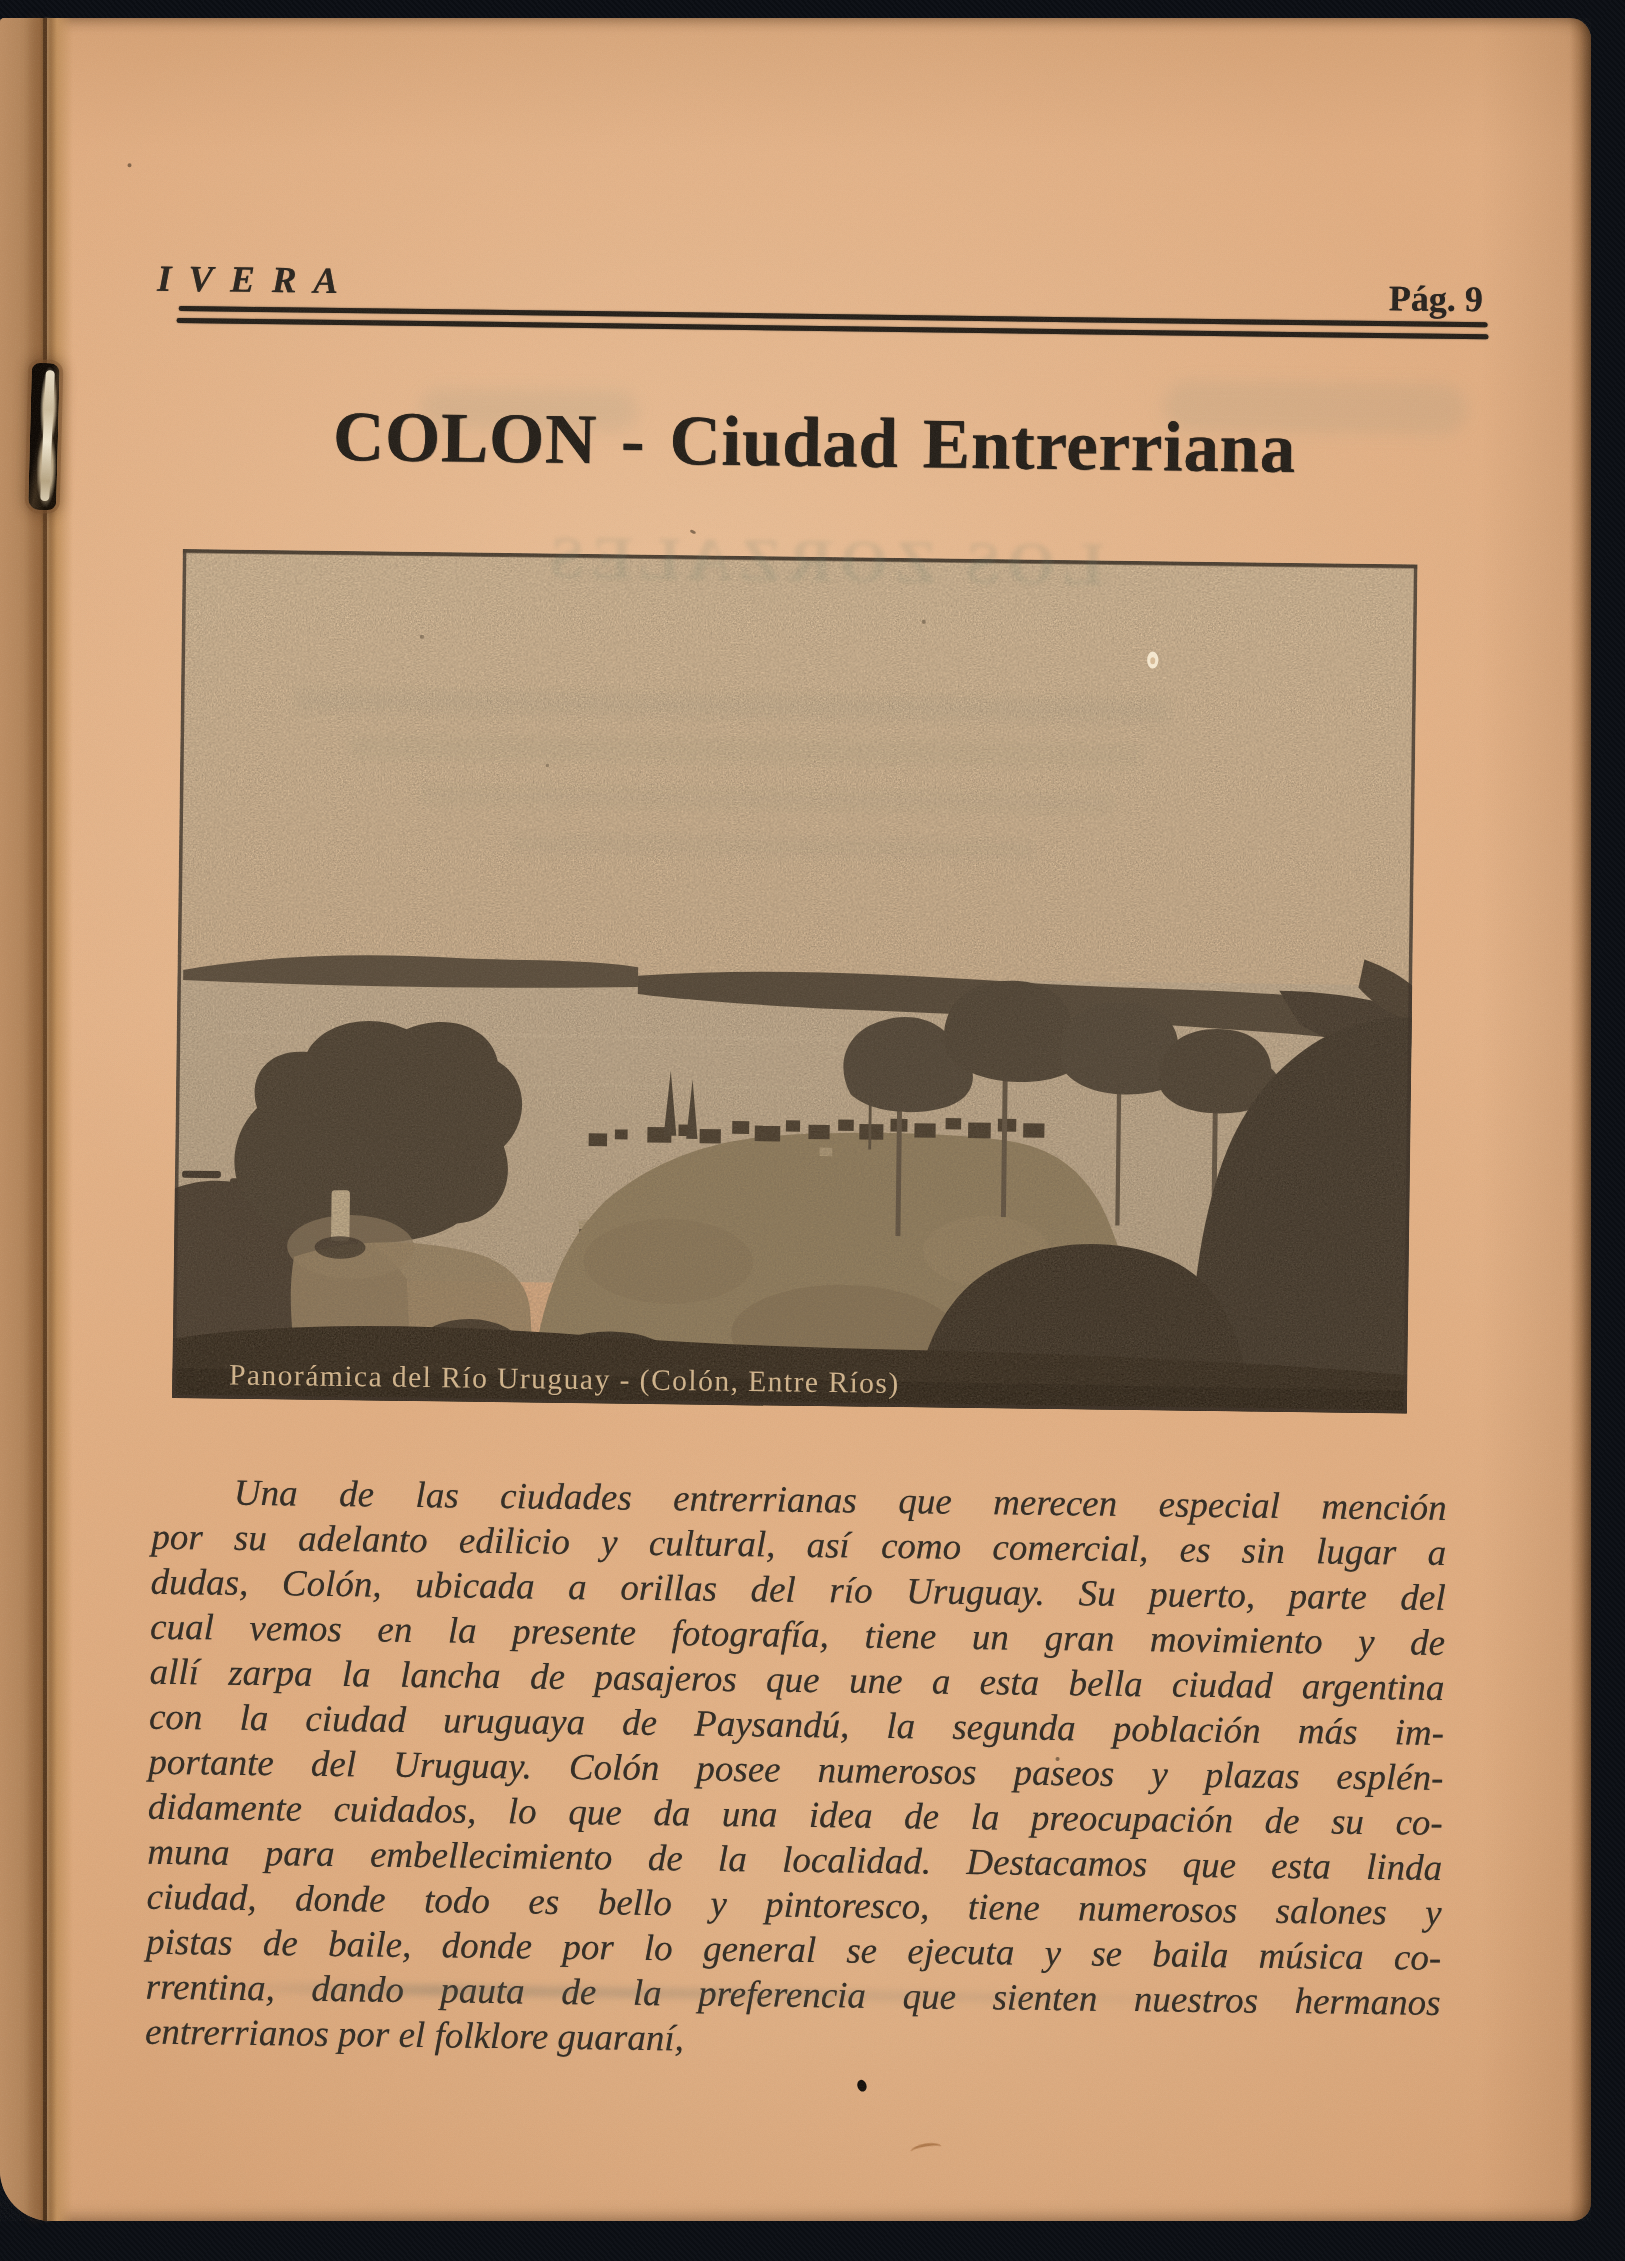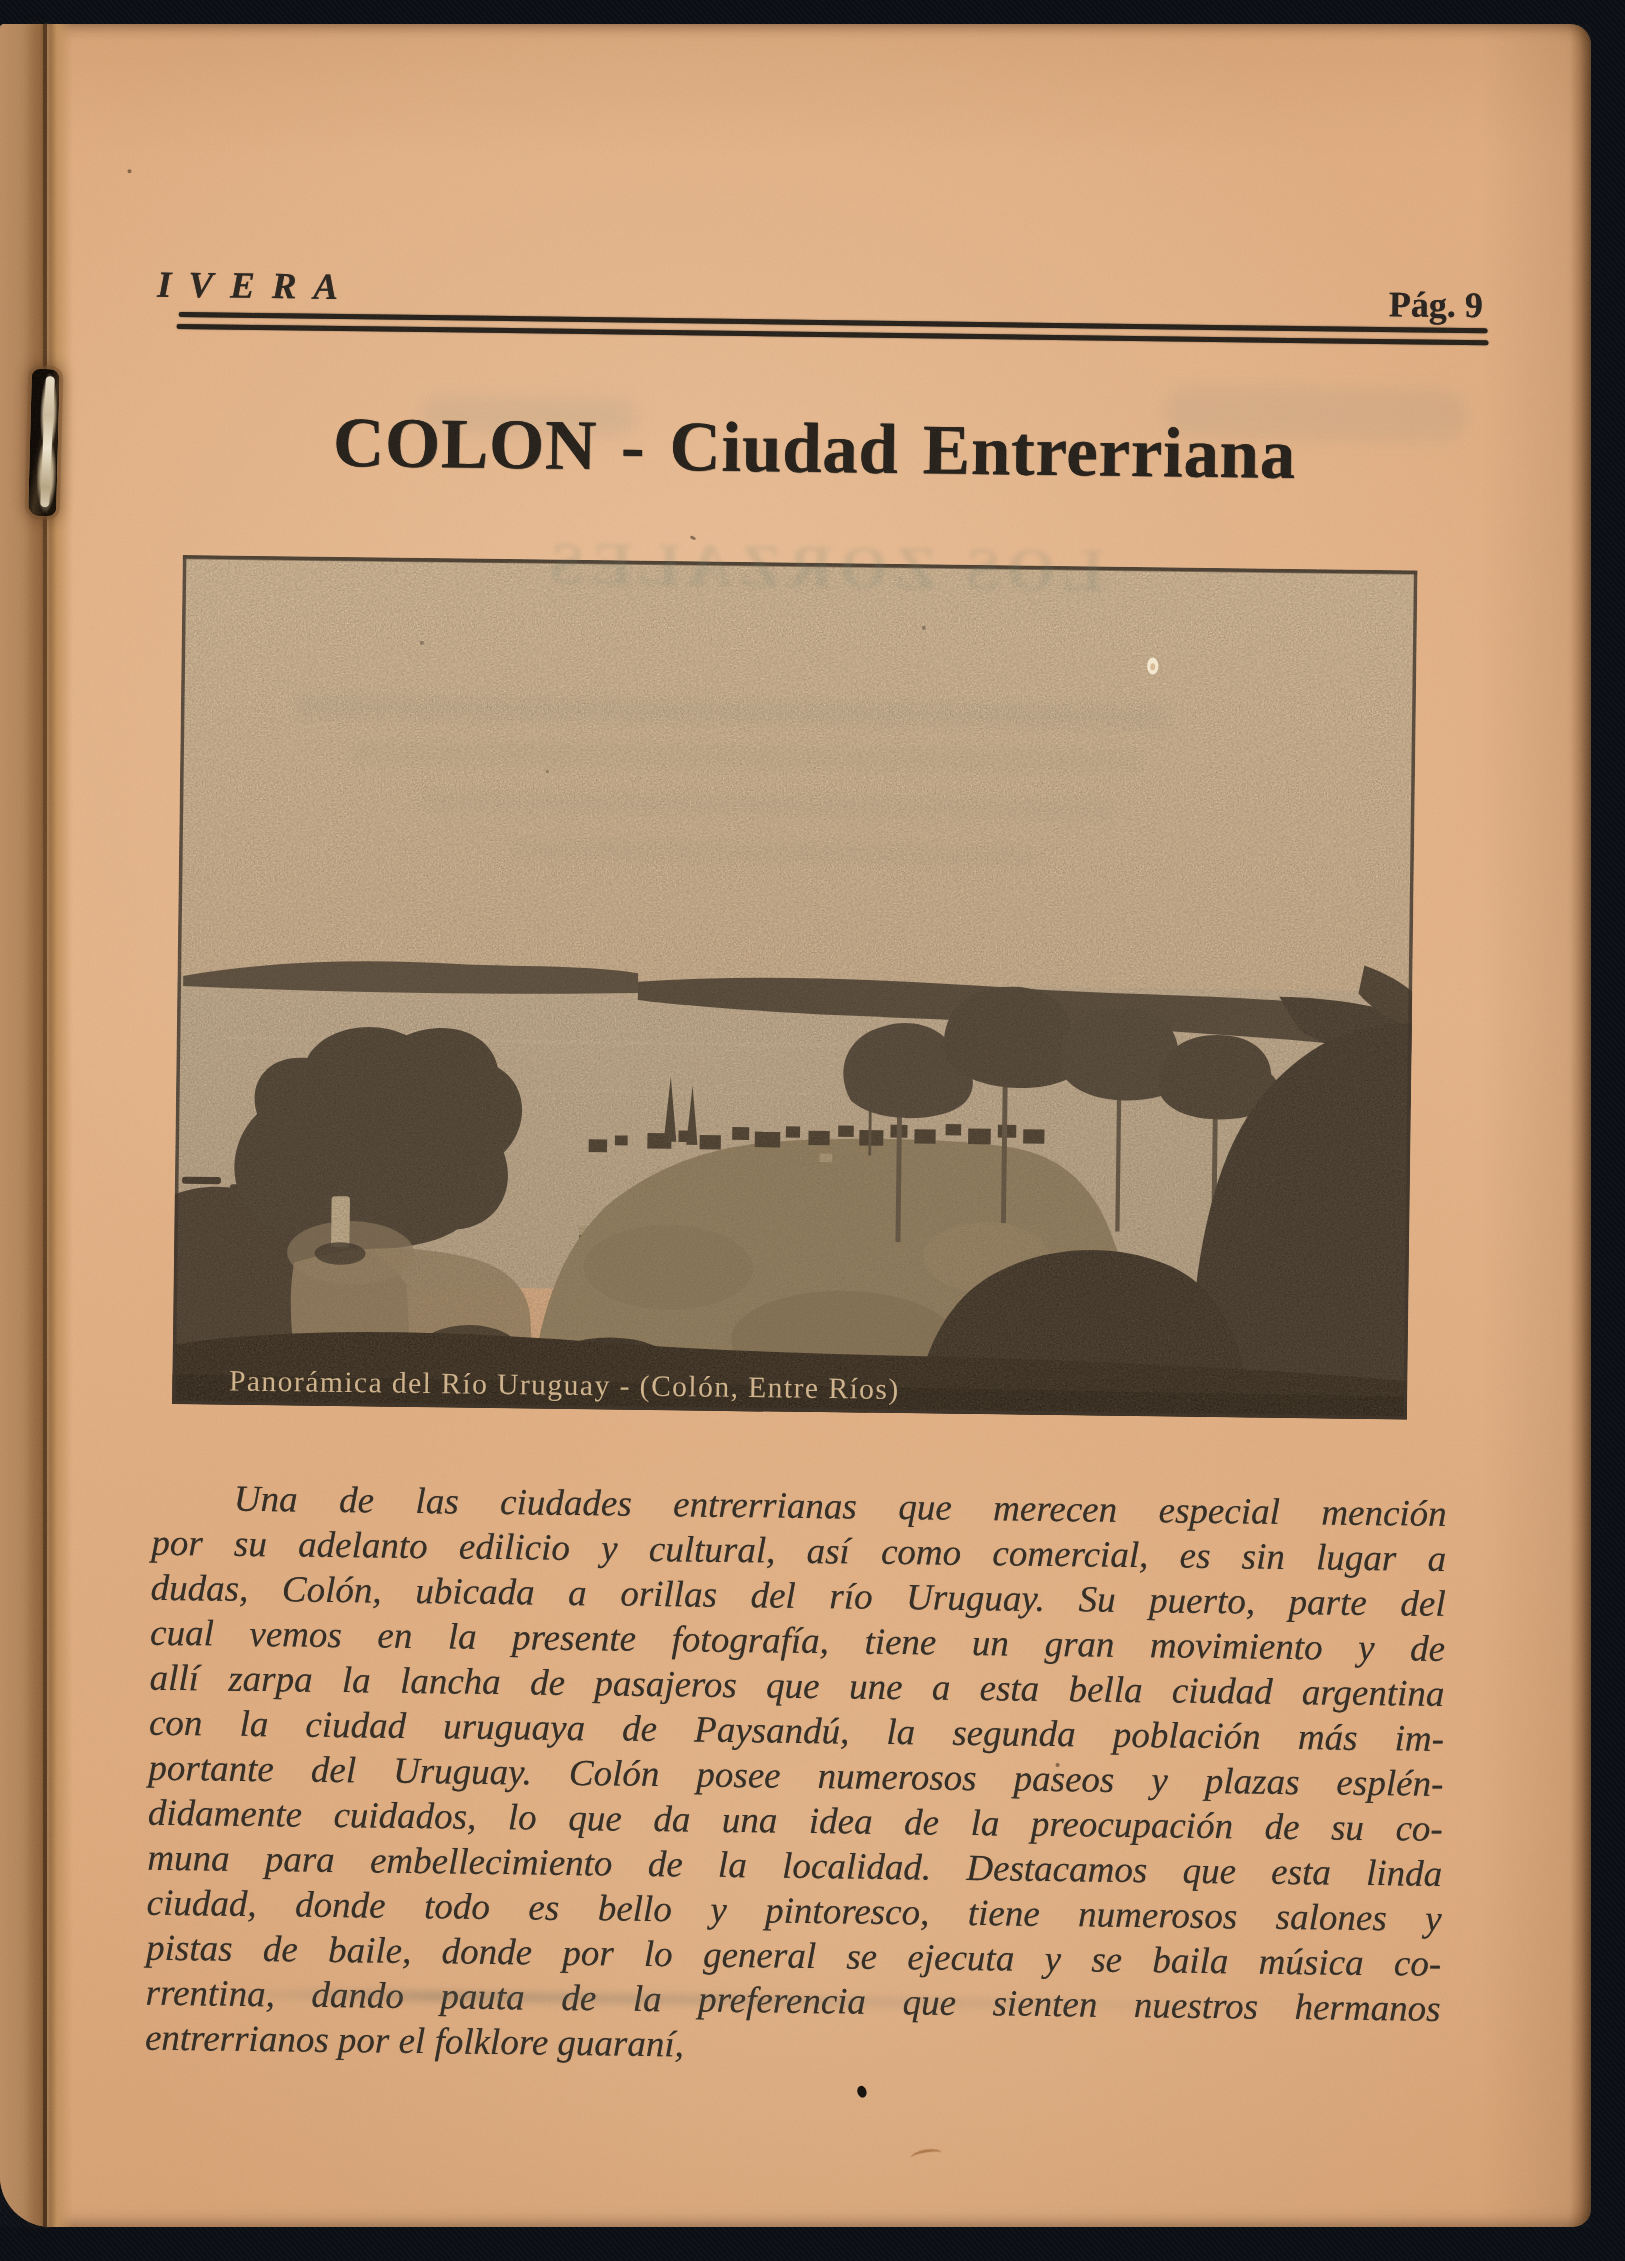--- a/index.html
+++ b/index.html
@@ -18,21 +18,20 @@
     border-radius:4.2px 21px 18.4px 51px;
     background:
       radial-gradient(ellipse 72% 52% at 44% 28%, rgba(255,240,214,0.22), rgba(255,240,214,0) 70%),
       radial-gradient(ellipse 60% 38% at 52% 86%, rgba(255,236,206,0.14), rgba(255,236,206,0) 75%),
       linear-gradient(270deg, rgba(120,78,42,0.20), rgba(120,78,42,0) 7%),
       linear-gradient(180deg, #d5a276 0%, #e0ad82 6%, #e3b288 45%, #ddaa7e 82%, #d6a276 100%);
     box-shadow:
       inset 0 8.5px 14px -7px rgba(60,35,15,0.45),
       inset -11.3px 0 18.4px -8.5px rgba(60,35,15,0.5),
       inset 0 -10px 17px -8.5px rgba(60,35,15,0.4);
-    margin-top: 6px;
   }
 
   
   .gutter{
     position:absolute;left:0;top:0;width:73px;height:100%;
     background:linear-gradient(90deg,
       #bd8e64 0px,#b2855b 24px,#986b42 40px,#73502f 45px,
       #8a6138 48px,#c2925f 57px, rgba(194,146,95,0) 73px);
     border-radius:4.2px 0 0 51px;
   }

